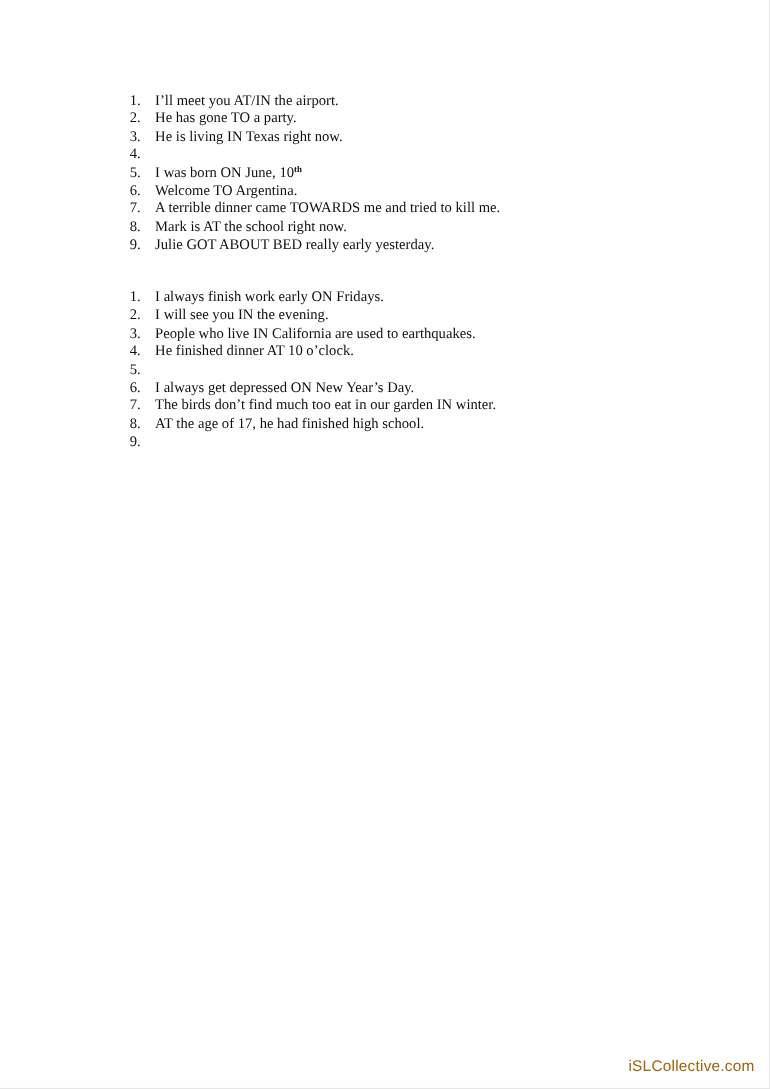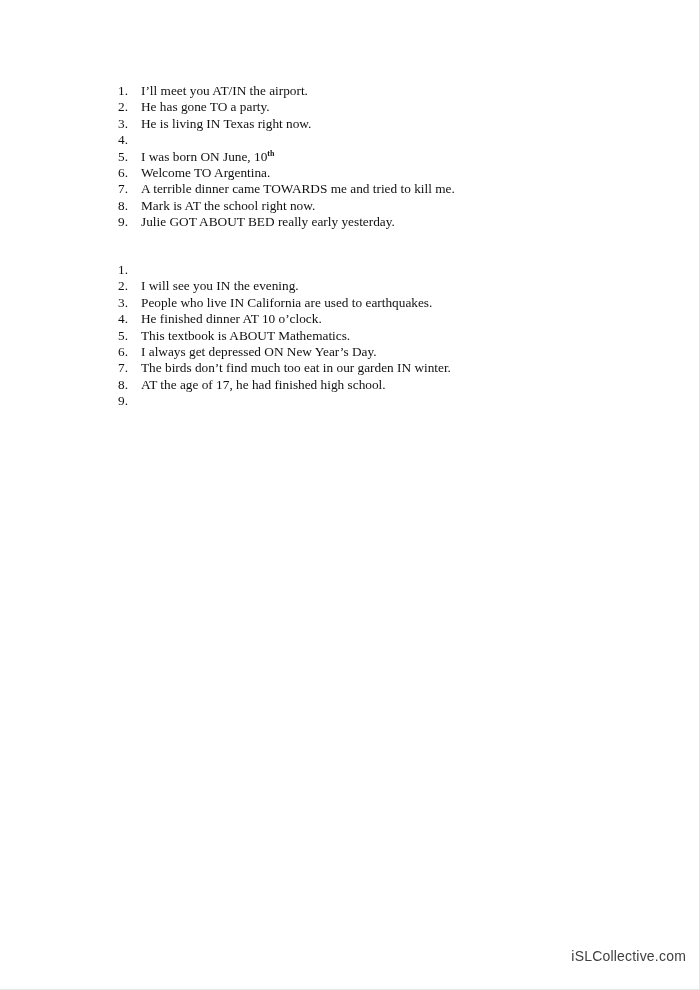--- a/index.html
+++ b/index.html
@@ -16,23 +16,23 @@
     .list {
       position: absolute; left: 118px; margin: 0; padding: 0; list-style: none;
       font-size: 13.3px; line-height: 16.4px;
     }
     .list1 { top: 83px; }
     .list2 { top: 262px; }
     .item { display: flex; white-space: nowrap; }
     .num { width: 23px; flex: none; }
     .txt sup { font-size: 8px; line-height: 0; vertical-align: 5px; font-weight: bold; }
     .watermark {
-      position: absolute; right: 14px; bottom: 26px;
+      position: absolute; right: 14px; bottom: 13px;
       font-family: "Liberation Sans", "DejaVu Sans", sans-serif;
-      font-size: 14px; color: #404040; letter-spacing: 0.2px;
+      font-size: 14px; color: #a16207; letter-spacing: 0.2px;
     }
   </style>
 </head>
 <body>
 
 <div class="page-edge"></div>
 
 <ol class="list list1">
   <li class="item">
       <span class="num">1.</span>
@@ -67,36 +67,36 @@
     </li>
   <li class="item">
       <span class="num">9.</span>
       <span class="txt">Julie GOT ABOUT BED really early yesterday.</span>
     </li>
 </ol>
 
 <ol class="list list2">
   <li class="item">
       <span class="num">1.</span>
+      <span class="txt">I always finish work early ON Fridays.</span>
     </li>
   <li class="item">
       <span class="num">2.</span>
       <span class="txt">I will see you IN the evening.</span>
     </li>
   <li class="item">
       <span class="num">3.</span>
       <span class="txt">People who live IN California are used to earthquakes.</span>
     </li>
   <li class="item">
       <span class="num">4.</span>
       <span class="txt">He finished dinner AT 10 o’clock.</span>
     </li>
   <li class="item">
       <span class="num">5.</span>
-      <span class="txt">This textbook is ABOUT Mathematics.</span>
     </li>
   <li class="item">
       <span class="num">6.</span>
       <span class="txt">I always get depressed ON New Year’s Day.</span>
     </li>
   <li class="item">
       <span class="num">7.</span>
       <span class="txt">The birds don’t find much too eat in our garden IN winter.</span>
     </li>
   <li class="item">

